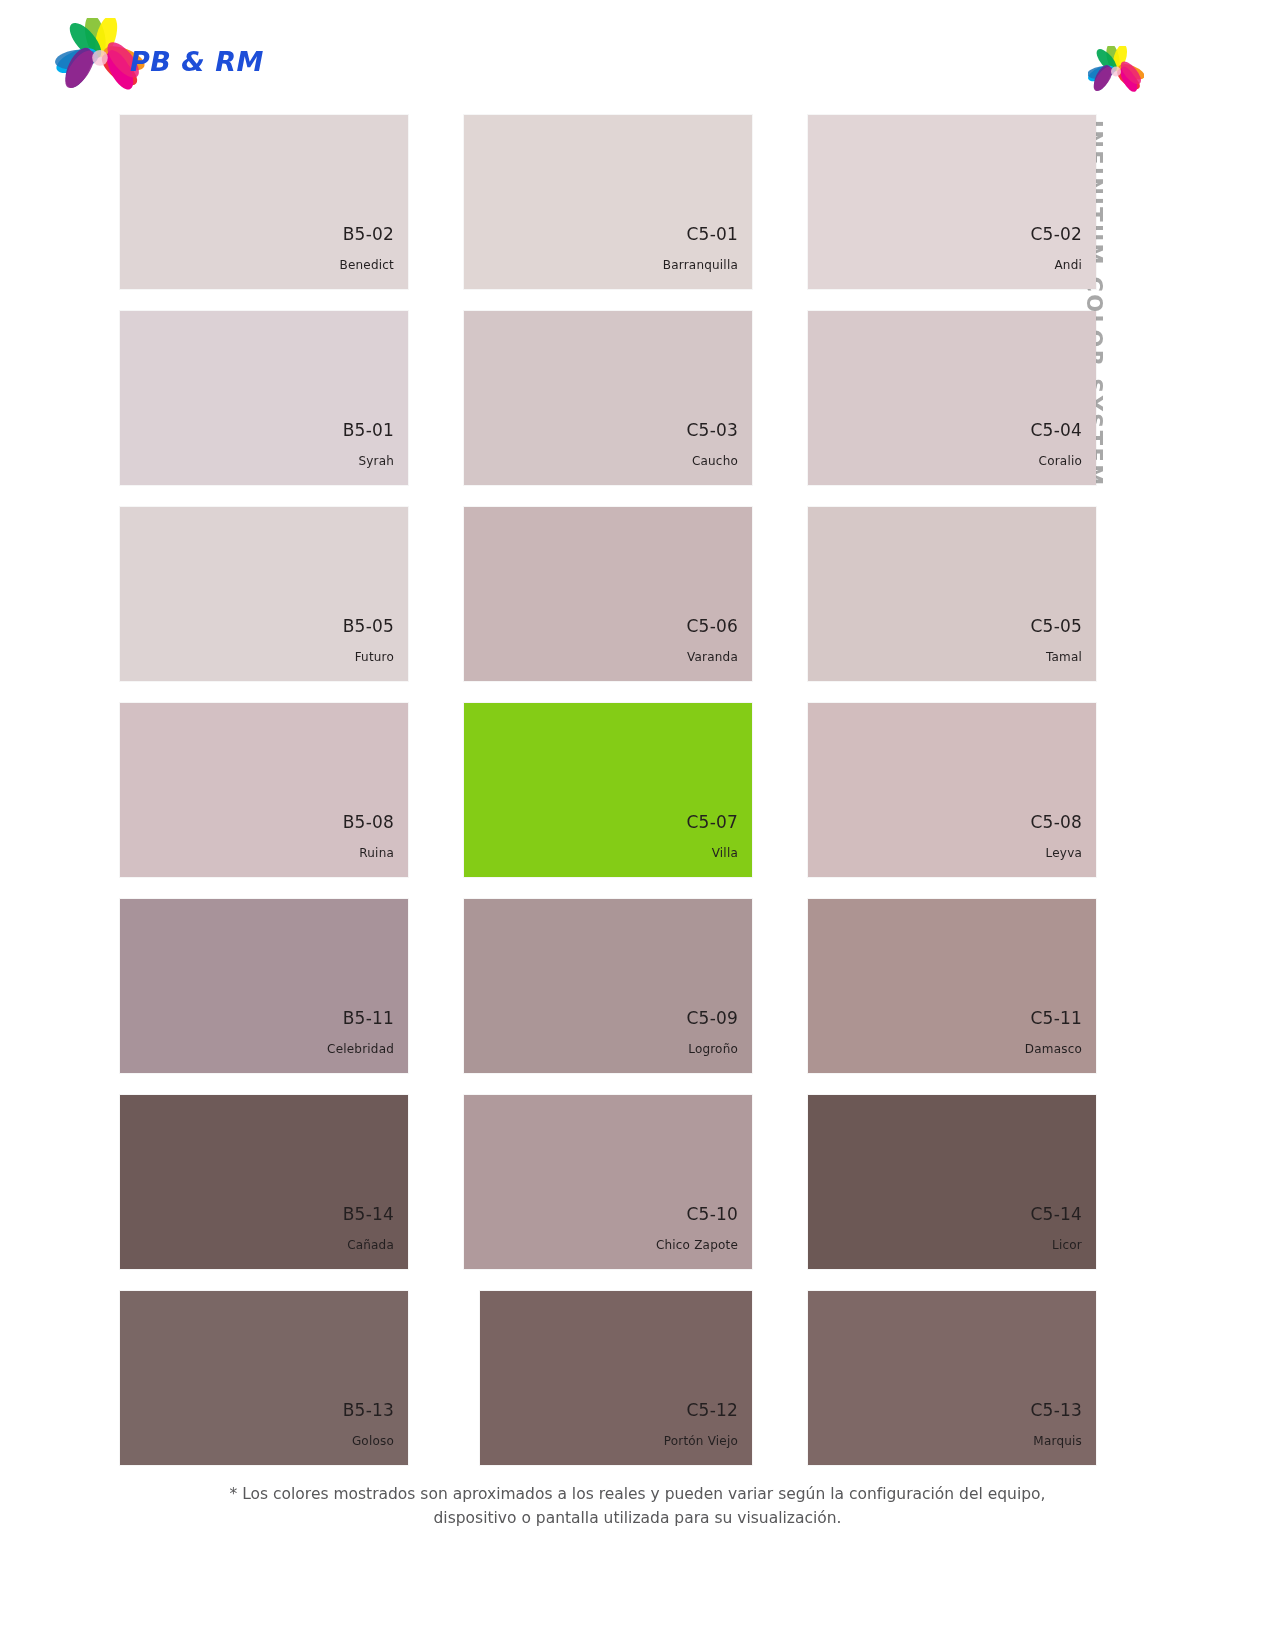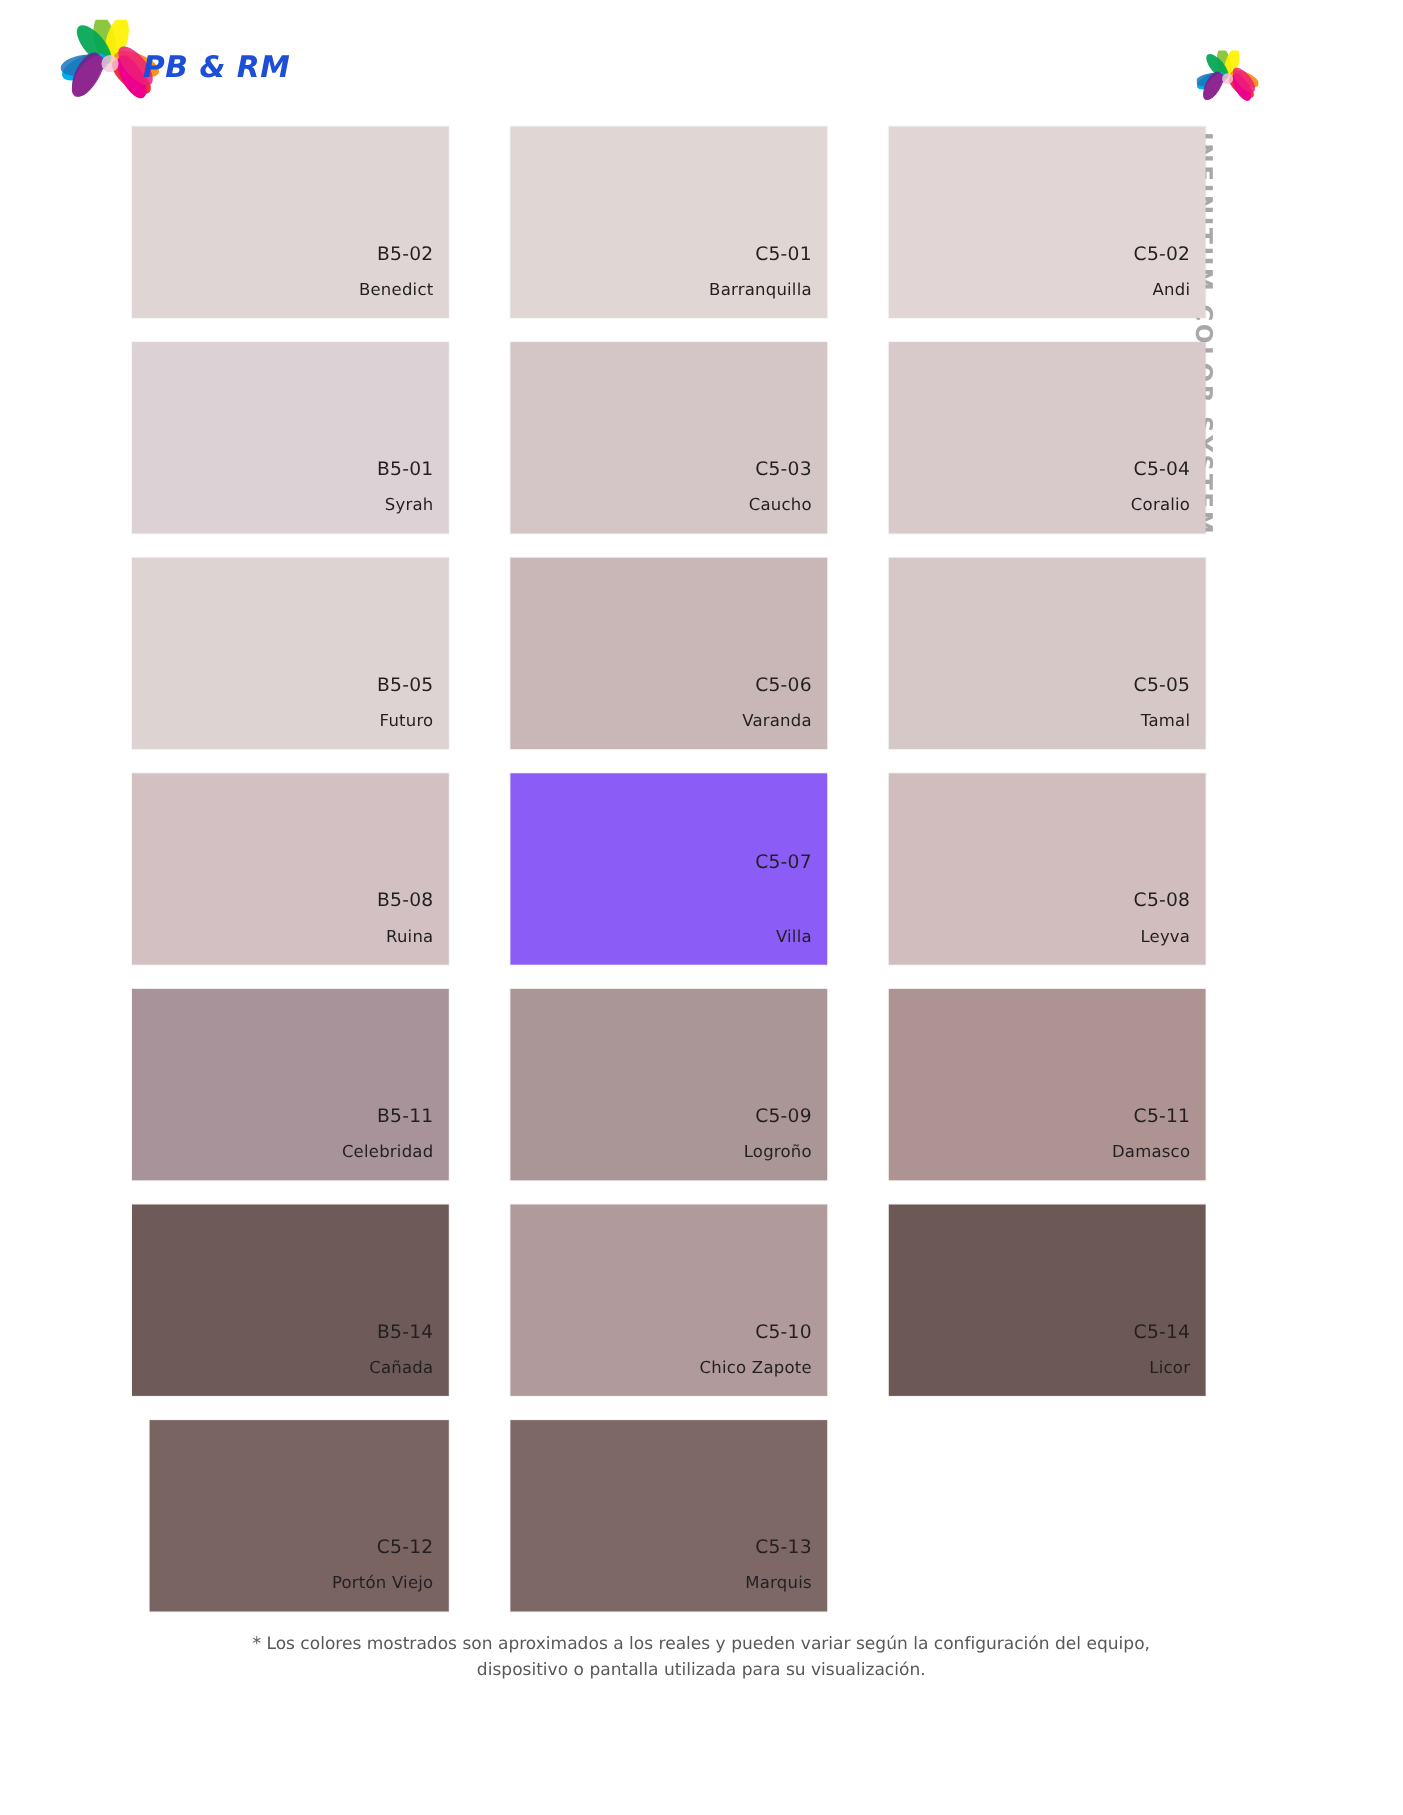--- a/index.html
+++ b/index.html
@@ -92,21 +92,21 @@
   }
   .swatch-code {
     font-size: 17px;
     color: #231f20;
     line-height: 1.0;
     letter-spacing: 0.2px;
     margin-bottom: 16px;
     font-family: "DejaVu Sans", "Liberation Sans", sans-serif;
   }
   .swatch-name {
-    font-size: 15px;
+    font-size: 12px;
     color: #231f20;
     line-height: 1.0;
     letter-spacing: 0.2px;
     margin-bottom: 18px;
     font-family: "DejaVu Sans", "Liberation Sans", sans-serif;
   }
 
   
   .footer {
     position: absolute;
@@ -203,21 +203,21 @@
       <span class="swatch-name">Varanda</span>
     </div>
     <div class="swatch" style="background-color: rgb(214, 200, 199);">
       <span class="swatch-code">C5-05</span>
       <span class="swatch-name">Tamal</span>
     </div>
     <div class="swatch" style="background-color: rgb(211, 192, 195);">
       <span class="swatch-code">B5-08</span>
       <span class="swatch-name">Ruina</span>
     </div>
-    <div class="swatch" style="background-color: #8b5cf6; gap: 35px;">
+    <div class="swatch" style="background-color: #84cc16;">
       <span class="swatch-code">C5-07</span>
       <span class="swatch-name">Villa</span>
     </div>
     <div class="swatch" style="background-color: rgb(210, 189, 190);">
       <span class="swatch-code">C5-08</span>
       <span class="swatch-name">Leyva</span>
     </div>
     <div class="swatch" style="background-color: rgb(168, 147, 154);">
       <span class="swatch-code">B5-11</span>
       <span class="swatch-name">Celebridad</span>
@@ -234,20 +234,24 @@
       <span class="swatch-code">B5-14</span>
       <span class="swatch-name">Cañada</span>
     </div>
     <div class="swatch" style="background-color: rgb(176, 154, 156);">
       <span class="swatch-code">C5-10</span>
       <span class="swatch-name">Chico Zapote</span>
     </div>
     <div class="swatch" style="background-color: rgb(108, 88, 85);">
       <span class="swatch-code">C5-14</span>
       <span class="swatch-name">Licor</span>
+    </div>
+    <div class="swatch" style="background-color: rgb(122, 103, 101);">
+      <span class="swatch-code">B5-13</span>
+      <span class="swatch-name">Goloso</span>
     </div>
     <div class="swatch" style="background-color: rgb(122, 100, 98); margin-left: 16px;">
       <span class="swatch-code">C5-12</span>
       <span class="swatch-name">Portón Viejo</span>
     </div>
     <div class="swatch" style="background-color: rgb(126, 104, 102);">
       <span class="swatch-code">C5-13</span>
       <span class="swatch-name">Marquis</span>
     </div>
   </div>

